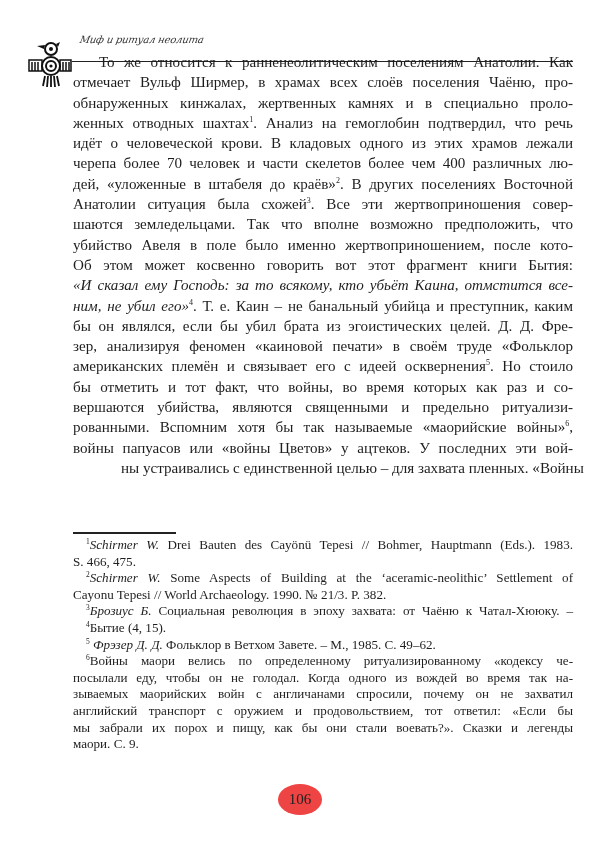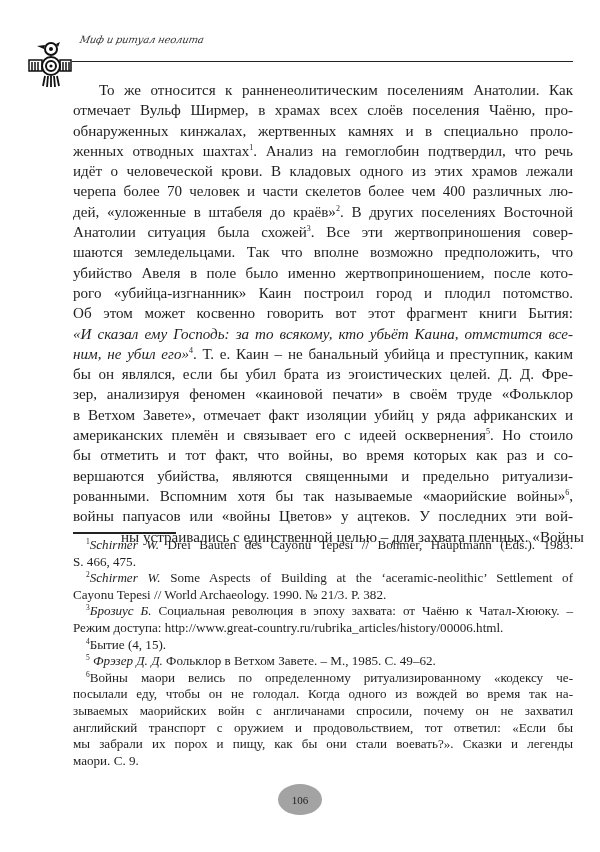--- a/index.html
+++ b/index.html
@@ -5,38 +5,38 @@
     html, body { margin: 0; padding: 0; background: #ffffff; }
     body { width: 600px; height: 852px; position: relative; overflow: hidden;
            font-family: "Liberation Serif", "DejaVu Serif", serif; color: #1e1e1e; }
 
     .logo { position: absolute; left: 27px; top: 40px; width: 46px; height: 48px; }
     .running-head { position: absolute; left: 80px; top: 34px; font-family: "DejaVu Serif", serif;
                     font-style: italic; font-size: 10px; color: #333; letter-spacing: -0.2px;
                     transform: skewX(-12deg); }
     .header-rule { position: absolute; left: 72px; top: 61px; width: 501px; height: 1px; background: #222; }
 
-    .body-text { position: absolute; left: 73px; top: 80px; width: 500px;
+    .body-text { position: absolute; left: 73px; top: 52px; width: 500px;
                  font-size: 15.1px; line-height: 20.3px; text-align: justify; }
     .body-text .line { display: block; text-align: justify; text-align-last: justify; white-space: nowrap; height: 20.3px; }
     .body-text .line.last { text-align-last: left; margin-left: 48px; }
     .body-text .line.indent { padding-left: 26px; }
     sup { font-size: 8px; line-height: 0; vertical-align: super; }
     i { font-style: italic; }
 
     .fn-rule { position: absolute; left: 73px; top: 532px; width: 103px; height: 1.5px; background: #222; }
     .footnotes { position: absolute; left: 73px; top: 537px; width: 500px; font-size: 13.1px; line-height: 16.6px; }
     .footnotes .line { display: block; white-space: nowrap; text-align: justify; text-align-last: justify; height: 16.6px; }
     .footnotes .line.last { text-align-last: left; }
     .footnotes .line.indent { padding-left: 13px; }
     .footnotes sup { font-size: 7.5px; }
 
     .page-num { position: absolute; left: 278px; top: 784px; width: 44px; height: 31px; border-radius: 50%;
-                background: #a3a3a3; display: flex; align-items: center; justify-content: center;
-                font-size: 11px; color: #222; }
+                background: #ef4444; display: flex; align-items: center; justify-content: center;
+                font-size: 15px; color: #222; }
   </style>
 </head>
 <body>
 
 <div class="logo">
   <svg width="46" height="48" viewBox="0 0 46 48">
 
     <circle cx="24" cy="9" r="6" fill="none" stroke="#111" stroke-width="2"></circle>
     <circle cx="24" cy="9" r="2" fill="#111"></circle>
     <path d="M18 5 L10 6 L17 9 Z" fill="#111"></path>
@@ -70,43 +70,40 @@
     <span class="line indent"><span>То же относится к ранненеолитическим поселениям Анатолии. Как</span></span>
     <span class="line"><span>отмечает Вульф Ширмер, в храмах всех слоёв поселения Чаёню, про-</span></span>
     <span class="line"><span>обнаруженных кинжалах, жертвенных камнях и в специально проло-</span></span>
     <span class="line"><span>женных отводных шахтах</span><sup>1</sup><span>. Анализ на гемоглобин подтвердил, что речь</span></span>
     <span class="line"><span>идёт о человеческой крови. В кладовых одного из этих храмов лежали</span></span>
     <span class="line"><span>черепа более 70 человек и части скелетов более чем 400 различных лю-</span></span>
     <span class="line"><span>дей, «уложенные в штабеля до краёв»</span><sup>2</sup><span>. В других поселениях Восточной</span></span>
     <span class="line"><span>Анатолии ситуация была схожей</span><sup>3</sup><span>. Все эти жертвоприношения совер-</span></span>
     <span class="line"><span>шаются земледельцами. Так что вполне возможно предположить, что</span></span>
     <span class="line"><span>убийство Авеля в поле было именно жертвоприношением, после кото-</span></span>
-    <span class="line"><span>рого «убийца-изгнанник» Каин построил город и плодил потомство.</span></span>
     <span class="line"><span>Об этом может косвенно говорить вот этот фрагмент книги Бытия:</span></span>
     <span class="line"><i>«И сказал ему Господь: за то всякому, кто убьёт Каина, отмстится все-</i></span>
     <span class="line"><i>ним, не убил его»</i><sup>4</sup><span>. Т. е. Каин – не банальный убийца и преступник, каким</span></span>
     <span class="line"><span>бы он являлся, если бы убил брата из эгоистических целей. Д. Д. Фре-</span></span>
     <span class="line"><span>зер, анализируя феномен «каиновой печати» в своём труде «Фольклор</span></span>
-    <span class="line"><span>в Ветхом Завете», отмечает факт изоляции убийц у ряда африканских и</span></span>
     <span class="line"><span>американских племён и связывает его с идеей осквернения</span><sup>5</sup><span>. Но стоило</span></span>
     <span class="line"><span>бы отметить и тот факт, что войны, во время которых как раз и со-</span></span>
     <span class="line"><span>вершаются убийства, являются священными и предельно ритуализи-</span></span>
     <span class="line"><span>рованными. Вспомним хотя бы так называемые «маорийские войны»</span><sup>6</sup><span>,</span></span>
     <span class="line"><span>войны папуасов или «войны Цветов» у ацтеков. У последних эти вой-</span></span>
     <span class="line last"><span>ны устраивались с единственной целью – для захвата пленных. «Войны</span></span>
   </div>
 
 <div class="fn-rule"></div>
 <div class="footnotes" id="footnotes">
     <span class="line indent"><sup>1</sup><i>Schirmer W.</i><span> Drei Bauten des Cayönü Tepesi // Bohmer, Hauptmann (Eds.). 1983.</span></span>
     <span class="line last"><span>S. 466, 475.</span></span>
     <span class="line indent"><sup>2</sup><i>Schirmer W.</i><span> Some Aspects of Building at the ‘aceramic-neolithic’ Settlement of</span></span>
     <span class="line last"><span>Cayonu Tepesi // World Archaeology. 1990. № 21/3. P. 382.</span></span>
     <span class="line indent"><sup>3</sup><i>Брозиус Б.</i><span> Социальная революция в эпоху захвата: от Чаёню к Чатал-Хююку. –</span></span>
-    <span class="line last"><span>Режим доступа: http://www.great-country.ru/rubrika_articles/history/00006.html.</span></span>
     <span class="line indent last"><sup>4</sup><span>Бытие (4, 15).</span></span>
     <span class="line indent last"><sup>5</sup><i> Фрэзер Д. Д.</i><span> Фольклор в Ветхом Завете. – М., 1985. С. 49–62.</span></span>
     <span class="line indent"><sup>6</sup><span>Войны маори велись по определенному ритуализированному «кодексу че-</span></span>
     <span class="line"><span>посылали еду, чтобы он не голодал. Когда одного из вождей во время так на-</span></span>
     <span class="line"><span>зываемых маорийских войн с англичанами спросили, почему он не захватил</span></span>
     <span class="line"><span>английский транспорт с оружием и продовольствием, тот ответил: «Если бы</span></span>
     <span class="line"><span>мы забрали их порох и пищу, как бы они стали воевать?». Сказки и легенды</span></span>
     <span class="line last"><span>маори. С. 9.</span></span>
   </div>
 

